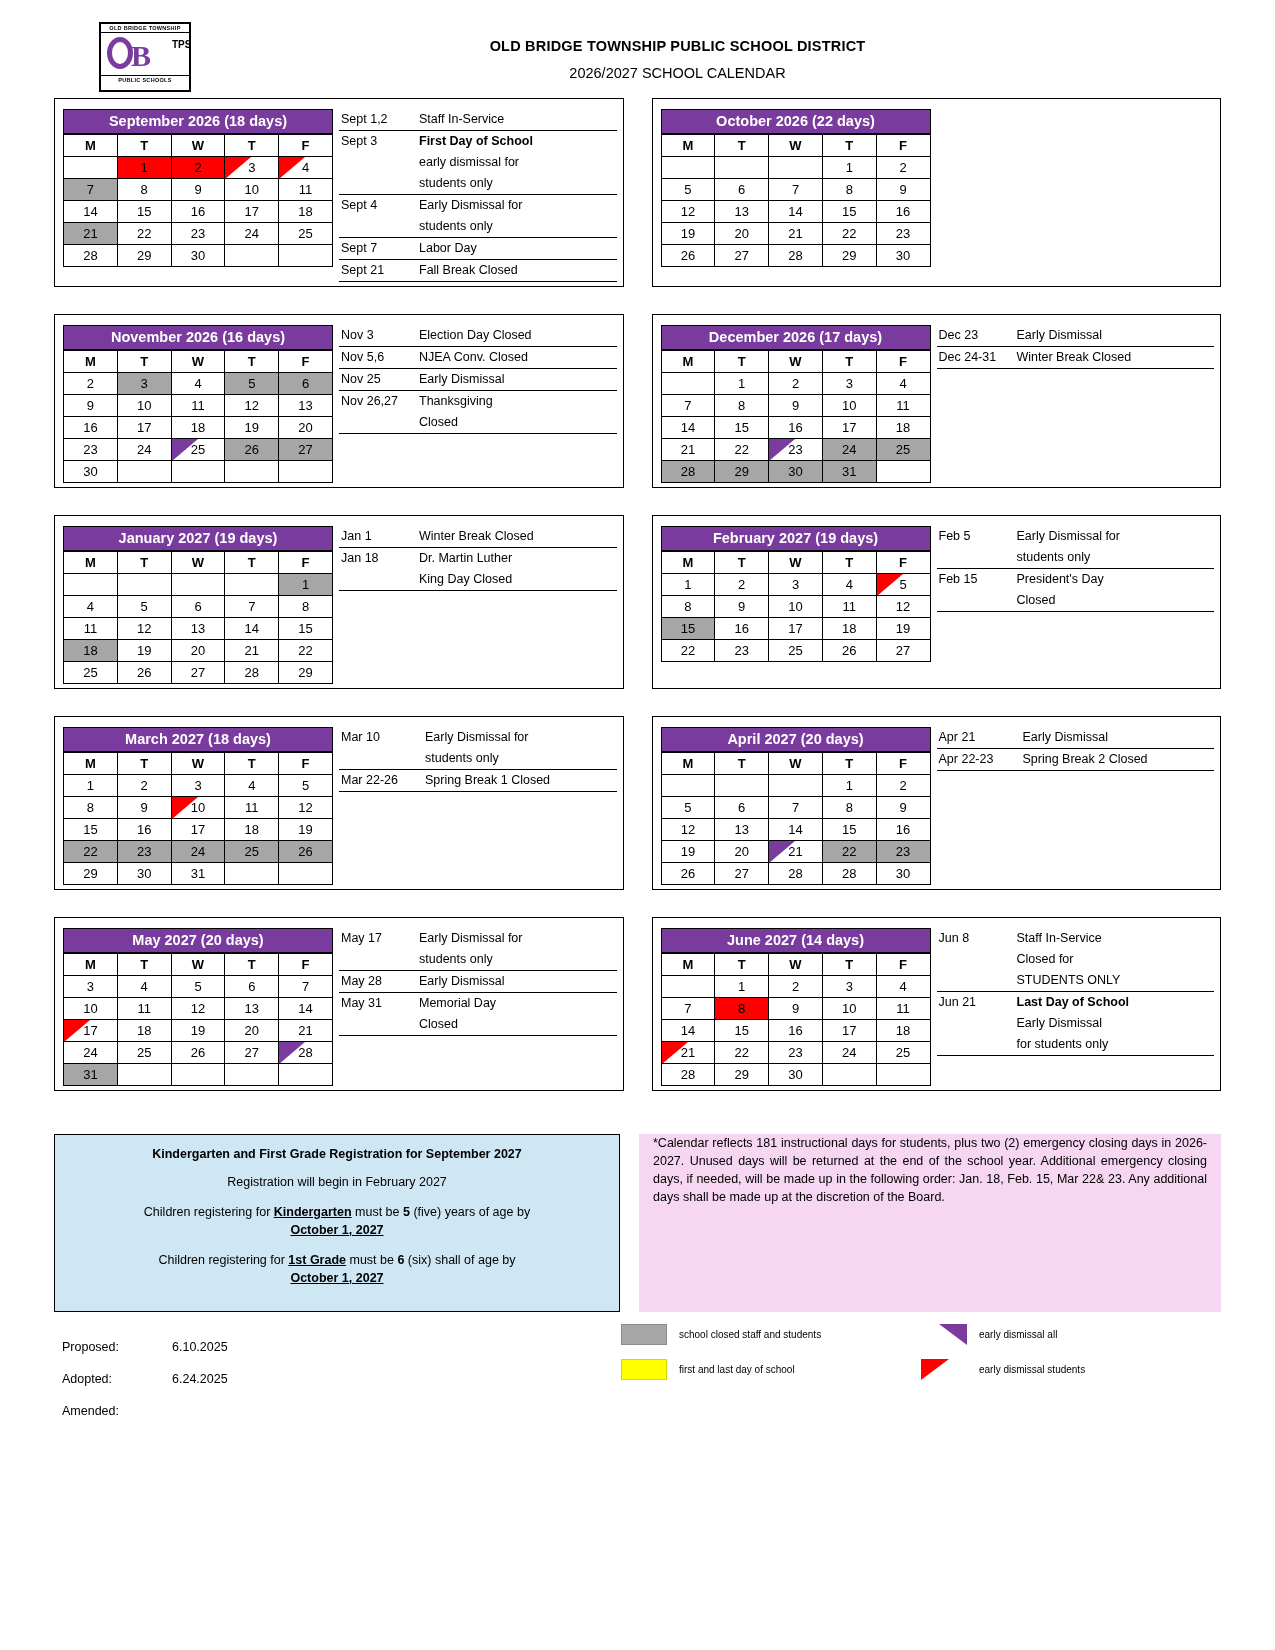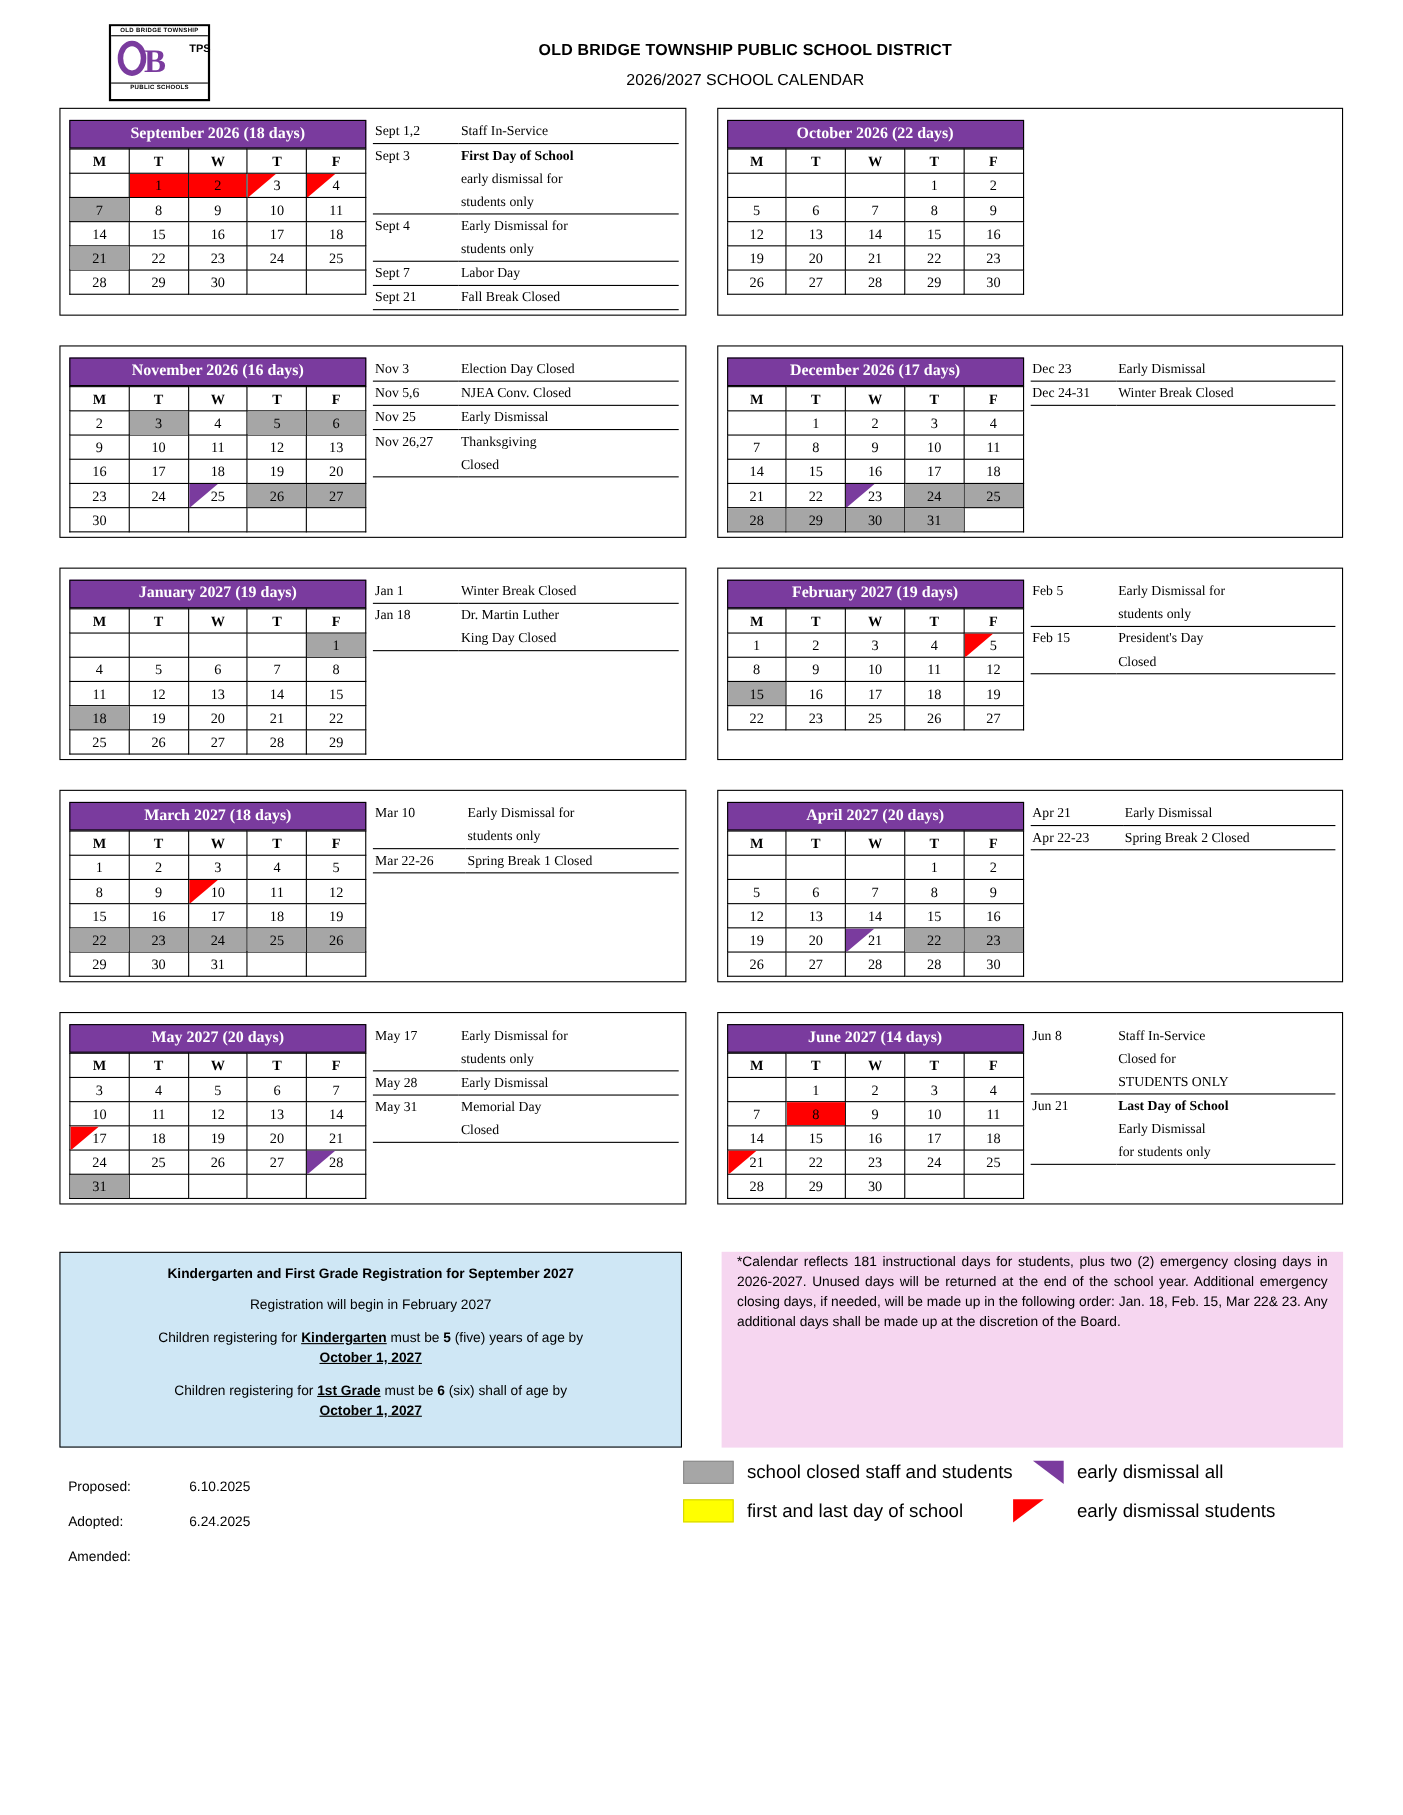--- a/index.html
+++ b/index.html
@@ -38,21 +38,21 @@
   }
   .logo .l-bot {
     font-size:5.5px; font-weight:bold; text-align:center; letter-spacing:.3px;
     border-top:1px solid #000; padding:1px 0;
   }
   .title-block { flex:1; text-align:center; padding-top:16px; padding-right:120px;}
   .title-block .t1 { font-size:14.5px; font-weight:bold; letter-spacing:.2px; }
   .title-block .t2 { font-size:14.5px; font-weight:normal; margin-top:11px; }
 
   
-  .months { padding:6px 54px 12px 54px;font-family:Liberation Serif, serif; }
+  .months { padding:6px 54px 12px 54px; }
   .row { display:flex; gap:28px; margin-bottom:27px; }
   .panel {
     border:1.5px solid #000; background:#fff; display:flex;
     padding:4px 0 4px 0;
     flex:1;
   }
   .panel.left { width:566px; }
   .cal-part { width:278px; padding:6px 0 0 8px; }
   .notes-part { flex:1; padding:6px 6px 0 6px; }
 
@@ -91,21 +91,21 @@
     font-size:12.5px; padding:2px 2px 2px 2px; vertical-align:top;
     border:none; line-height:17px;
   }
   table.notes tr.sep td { border-bottom:1px solid #000; }
   table.notes td.dt { width:78px; white-space:nowrap; }
   table.notes td.dt.wide { width:84px; }
   table.notes td.tx { }
   table.notes td.tx b { font-weight:bold; }
 
   
-  .bottom { padding:4px 54px 0 54px; display:flex; gap:36px; }
+  .bottom { padding:4px 54px 0 54px; display:flex; gap:19px; }
   .kinder {
     width:566px; border:1.5px solid #000; background:#cfe7f5;
     padding:8px 14px 12px 14px; text-align:center;
   }
   .kinder h4 { margin:4px 0 12px 0; font-size:12.5px; font-weight:bold; }
   .kinder p { margin:0 0 12px 0; font-size:12.5px; line-height:18px; }
   .kinder u { text-decoration:underline; font-weight:bold; }
   .kinder .b { font-weight:bold; }
 
   .note-pink {
@@ -125,21 +125,21 @@
   .sw.tri-purple { background:#fff; border:none; }
   .sw.tri-purple::before {
     content:""; position:absolute; right:0; top:0; width:0; height:0;
     border-top:21px solid #7a3b9e; border-left:28px solid transparent;
   }
   .sw.tri-red { background:#fff; border:none; }
   .sw.tri-red::before {
     content:""; position:absolute; left:0; top:0; width:0; height:0;
     border-top:21px solid #ff0000; border-right:28px solid transparent;
   }
-  .legend-row .lg-txt { font-size:17px;text-align:right; }
+  .legend-row .lg-txt { font-size:10px;text-align:right; }
   .legend-col { display:flex; }
   .legend-col .c1 { width:300px; }
   .legend-col .c2 { width:300px; }
 </style>
 </head>
 <body>
 
 <div class="page">
 
   <div class="header">

